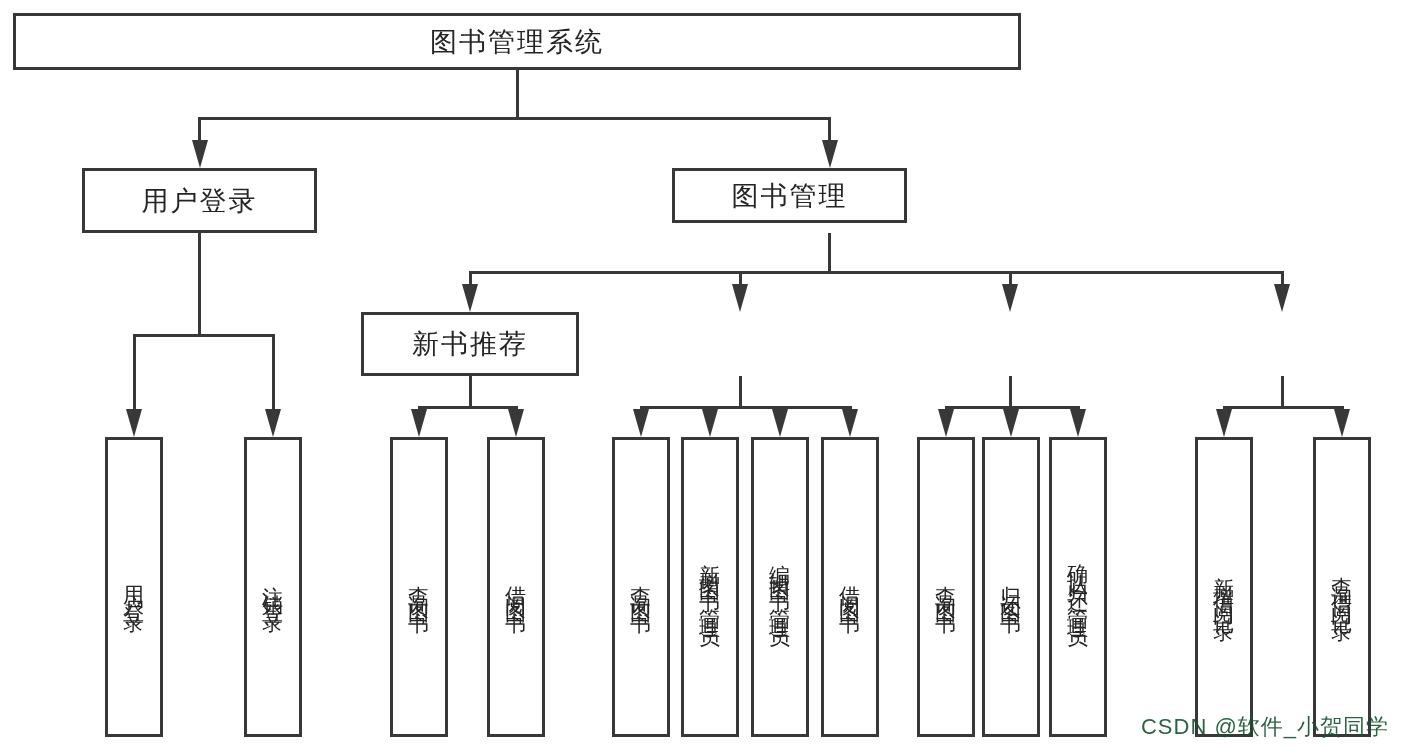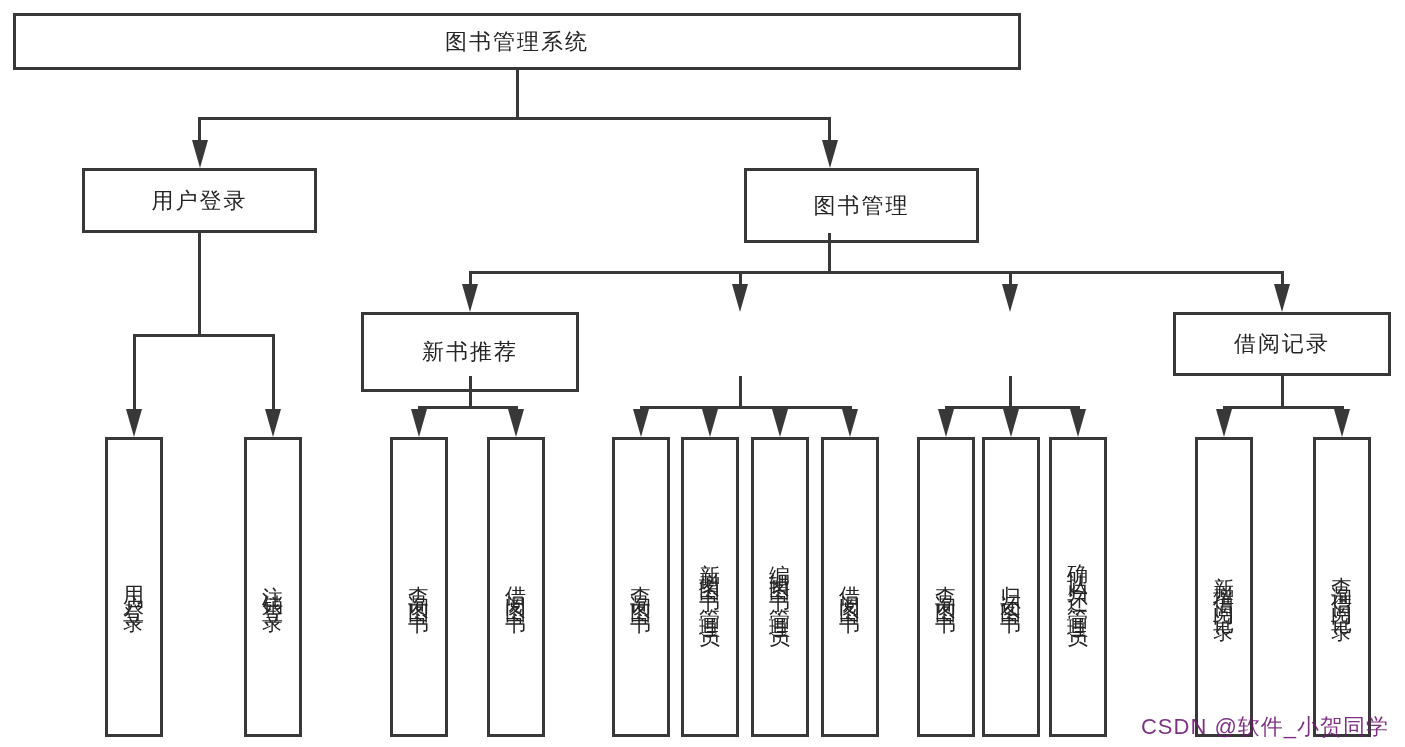--- a/index.html
+++ b/index.html
@@ -23,21 +23,21 @@
     position:absolute;
     box-sizing:border-box;
     background:#ffffff;
     border:3px solid var(--line);
     display:flex;
     align-items:center;
     justify-content:center;
     color:var(--text);
   }
   .hlabel{
-    font-size:22px;
+    font-size:27px;
     letter-spacing:2px;
     white-space:nowrap;
     color:var(--text);
   }
   .vlabel{
     writing-mode:vertical-rl;
     text-orientation:mixed;
     font-size:21px;
     letter-spacing:9px;
     line-height:1;
@@ -63,35 +63,32 @@
     letter-spacing:1px;
     white-space:nowrap;
     z-index:10;
     opacity:0.9;
   }
 </style>
 </head>
 <body>
 
 <div class="stage">
-  <div class="watermark" style="color: #701a75;">CSDN @软件_小贺同学</div>
+  <div class="watermark" style="color: #14532d;">CSDN @软件_小贺同学</div>
 <div class="node" style="left: 13px; top: 13px; width: 1008px; height: 57px;">
       <span class="hlabel">图书管理系统</span>
     </div>
     <div class="node" style="left: 82px; top: 168px; width: 235px; height: 65px;">
       <span class="hlabel">用户登录</span>
     </div>
-    <div class="node" style="left: 744px; top: 168px; width: 235px; height: 75px; align-items: center;">
+    <div class="node" style="left: 672px; top: 168px; width: 235px; height: 55px; align-items: center;">
       <span class="hlabel">图书管理</span>
     </div>
-    <div class="node" style="left: 361px; top: 312px; width: 218px; height: 80px;">
+    <div class="node" style="left: 361px; top: 312px; width: 218px; height: 64px;">
       <span class="hlabel">新书推荐</span>
-    </div>
-    <div class="node" style="left: 1173px; top: 312px; width: 218px; height: 64px;">
-      <span class="hlabel">借阅记录</span>
     </div>
     <div class="node" style="left: 105px; top: 437px; width: 58px; height: 300px;">
       <span class="vlabel">用户登录</span>
     </div>
     <div class="node" style="left: 244px; top: 437px; width: 58px; height: 300px;">
       <span class="vlabel">注销登录</span>
     </div>
     <div class="node" style="left: 390px; top: 437px; width: 58px; height: 300px;">
       <span class="vlabel">查询图书</span>
     </div>

